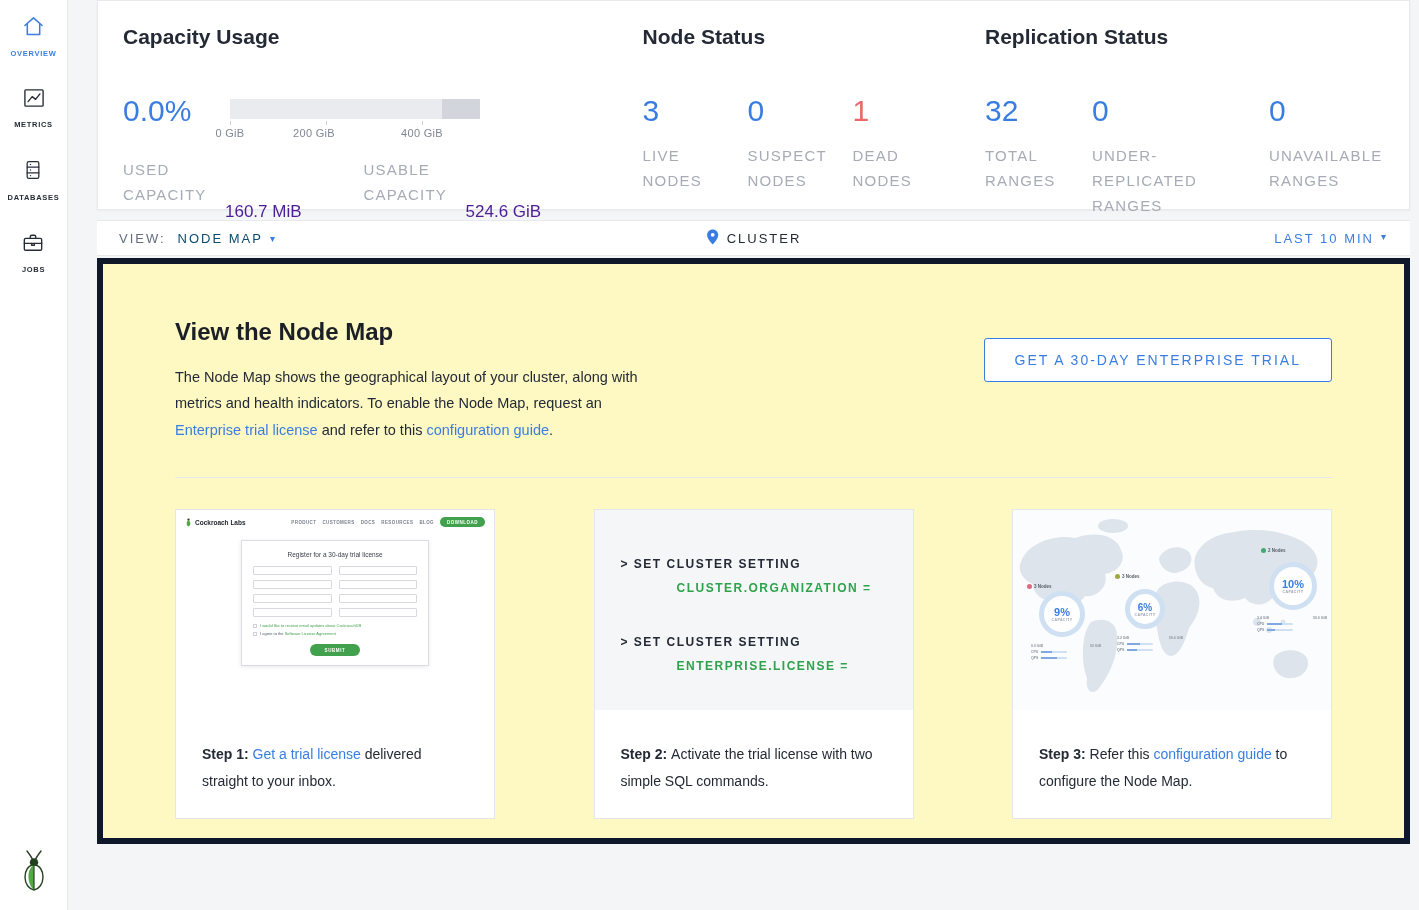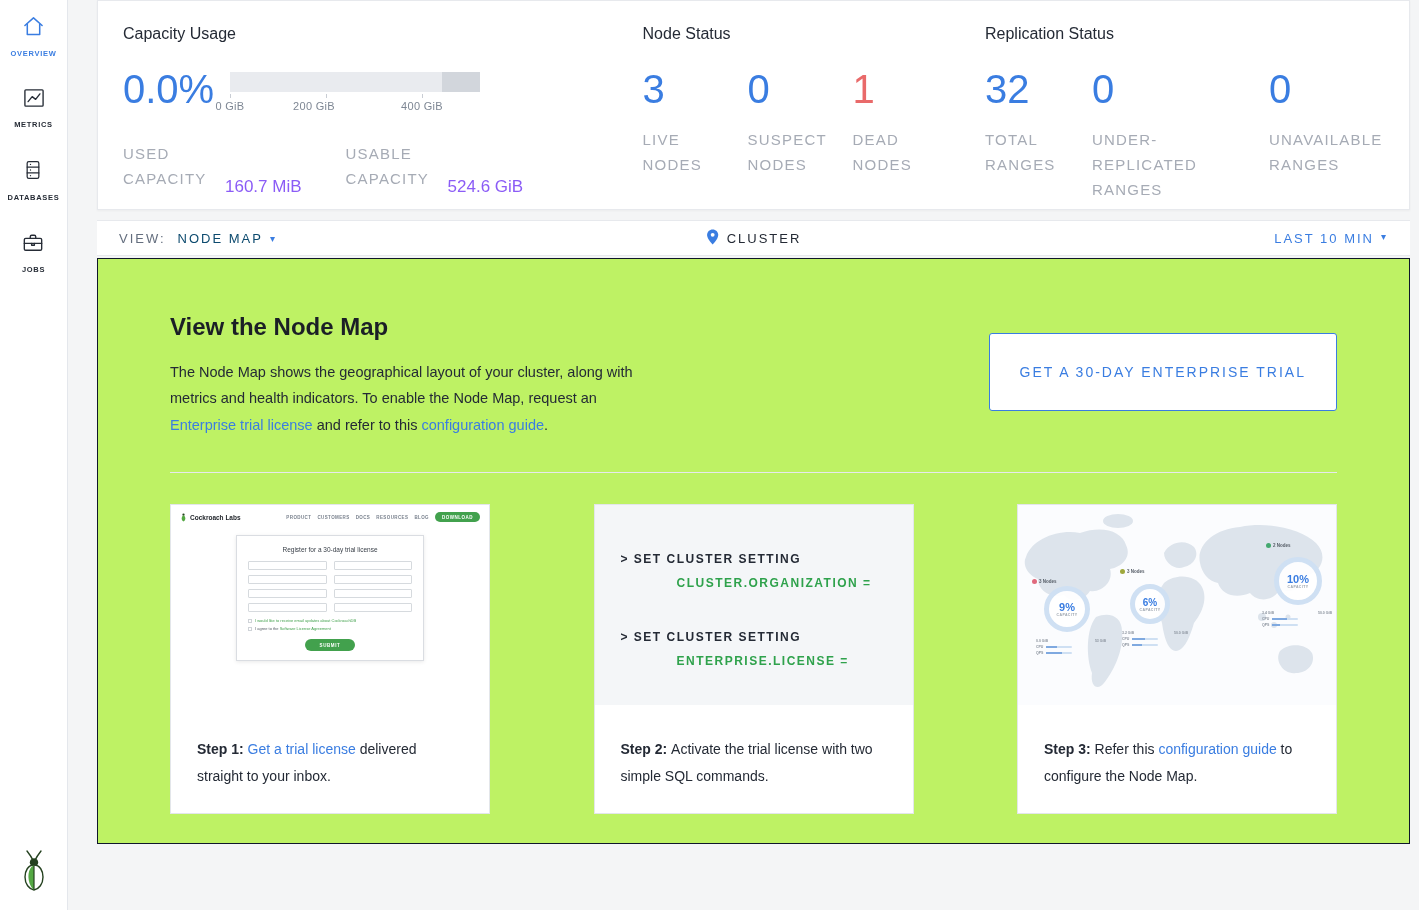--- a/index.html
+++ b/index.html
@@ -15,36 +15,36 @@
   .side-item.active svg{color:#3a7de1}
   .side-item.active .lbl{color:#3a7de1}
   .side-logo{position:absolute;bottom:14px}
 
   
   .main{flex:1;padding:0 9px 0 29px;height:910px;overflow:hidden}
   .page-title{font-size:22px;font-weight:700;letter-spacing:7px;color:#191d23;padding:16px 0 13px 2px}
 
   
   .summary-card{background:#fff;border:1px solid #e7e9ed;box-shadow:0 1px 2px rgba(0,0,0,.04);height:210px;display:flex;padding:24px 0 0 25px}
-  .sec-title{font-size:16px;font-weight:400;color:#242a35;margin-bottom:24px}
-  .big-num{font-size:40px;color:#3a7de1}
+  .sec-title{font-size:21px;font-weight:700;color:#242a35;margin-bottom:45px}
+  .big-num{font-size:30px;color:#3a7de1}
   .mini-label{font-size:15px;letter-spacing:1.2px;color:#a6abb5;line-height:1.65;text-transform:uppercase}
   .cap-section{width:528px}
   .cap-row{display:flex}
   .cap-percent{width:107px}
   .bar-wrap{width:250px;margin-top:5px;position:relative}
   .bar{height:20px;background:#e9ebef;position:relative;overflow:hidden}
   .bar-extra{position:absolute;right:0;top:0;bottom:0;width:38px;background:#d2d6dc}
   .tick{position:absolute;top:22px;width:1px;height:4px;background:#c9cdd4}
   .tick-label{position:absolute;top:28px;transform:translateX(-50%);font-size:11px;color:#7e8794;letter-spacing:.3px;white-space:nowrap}
   .cap-bottom{display:flex;margin-top:30px}
   .pair{display:flex;align-items:flex-end}
   .pair .mini-label{max-width:88px}
-  .pair-value{font-size:17px;color:#8b5cf6;margin-left:14px;position:relative;top:5px;white-space:nowrap}
-  .pair + .pair{margin-left:44px}
+  .pair-value{font-size:17px;color:#4c1d95;margin-left:14px;position:relative;top:14px;white-space:nowrap}
+  .pair + .pair{margin-left:62px}
   .node-section{width:348px}
   .stats{display:flex}
   .stat{width:105px}
   .stat .num{margin-bottom:16px}
   .stat .mini-label{max-width:86px}
   .stat.red .num{color:#e96a6a}
   .repl-section{flex:1}
   .repl-section .stat:nth-child(1){width:107px}
   .repl-section .stat:nth-child(2){width:177px}
   .repl-section .stat:nth-child(2) .mini-label{max-width:152px}
@@ -54,26 +54,26 @@
   
   .view-bar{margin-top:10px;background:#fff;border-top:1px solid #e7e9ed;border-bottom:1px solid #e7e9ed;height:36px;display:flex;align-items:center;padding:0 22px;position:relative;font-size:13px;letter-spacing:2px}
   .vb-left{display:flex;align-items:center;cursor:pointer}
   .vb-view{color:#646e7e}
   .vb-value{color:#0c4a6e;margin-left:12px}
   .caret{color:#3a7de1;font-size:10px;margin-left:7px}
   .vb-center{position:absolute;left:50%;transform:translateX(-50%);display:flex;align-items:center;gap:8px;color:#242a35;cursor:pointer}
   .vb-right{margin-left:auto;color:#3a7de1;cursor:pointer;display:flex;align-items:flex-start}
 
   
-  .panel{margin-top:2px;background:#bef264;border:1px solid #0f172a;height:586px;padding:54px 72px 0 72px}
+  .panel{margin-top:2px;background:#fef9c3;border:6px solid #0f172a;height:586px;padding:54px 72px 0 72px}
   .panel-head{display:flex;justify-content:space-between;align-items:flex-start}
   .nm-title{font-size:24px;font-weight:600;color:#1b1f26;margin-bottom:18px}
   .nm-desc{max-width:468px;font-size:14.5px;line-height:1.82;color:#242a35}
   .nm-desc a{color:#3a7de1}
-  .cta{border:1px solid #3a7de1;color:#3a7de1;background:#fff;font-size:14px;letter-spacing:2px;padding:30px 30px;border-radius:3px;cursor:pointer;margin-top:20px;font-family:inherit;white-space:nowrap}
+  .cta{border:1px solid #3a7de1;color:#3a7de1;background:#fff;font-size:14px;letter-spacing:2px;padding:13px 30px;border-radius:3px;cursor:pointer;margin-top:20px;font-family:inherit;white-space:nowrap}
   .divider{border:none;border-top:1px solid #e7e9ed;margin:34px 0 31px}
   .cards{display:flex;justify-content:space-between}
   .card{width:320px;border:1px solid #e3e6ea;background:#fff}
   .card-img{height:200px;overflow:hidden;position:relative}
   .card-caption{padding:31px 26px 24px;font-size:14px;line-height:1.9;color:#242a35}
   .card-caption b{font-weight:700}
   .card-caption a{color:#3a7de1}
 
   
   .mini{height:200px;background:#fff}

